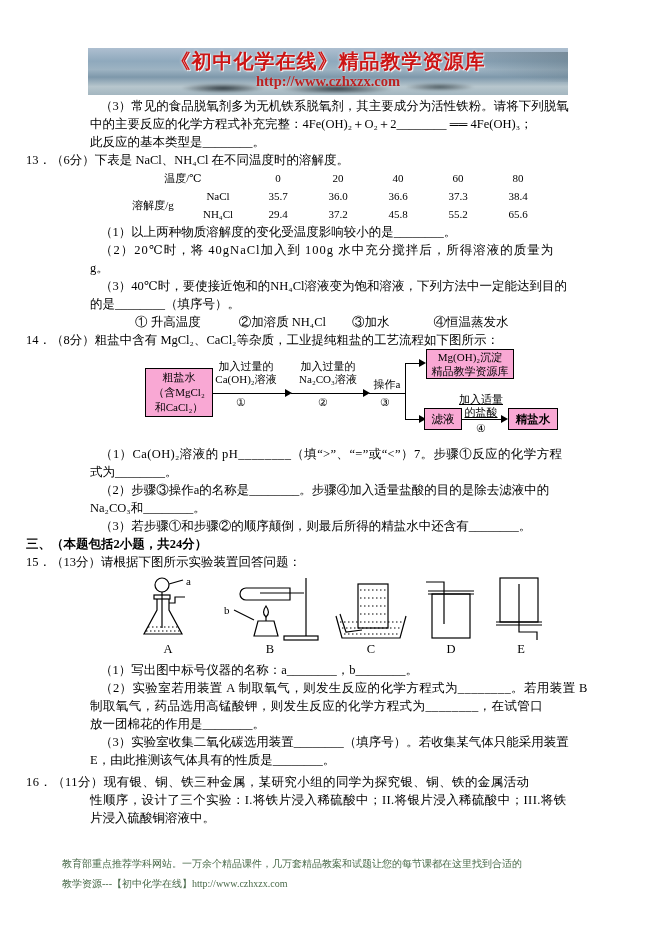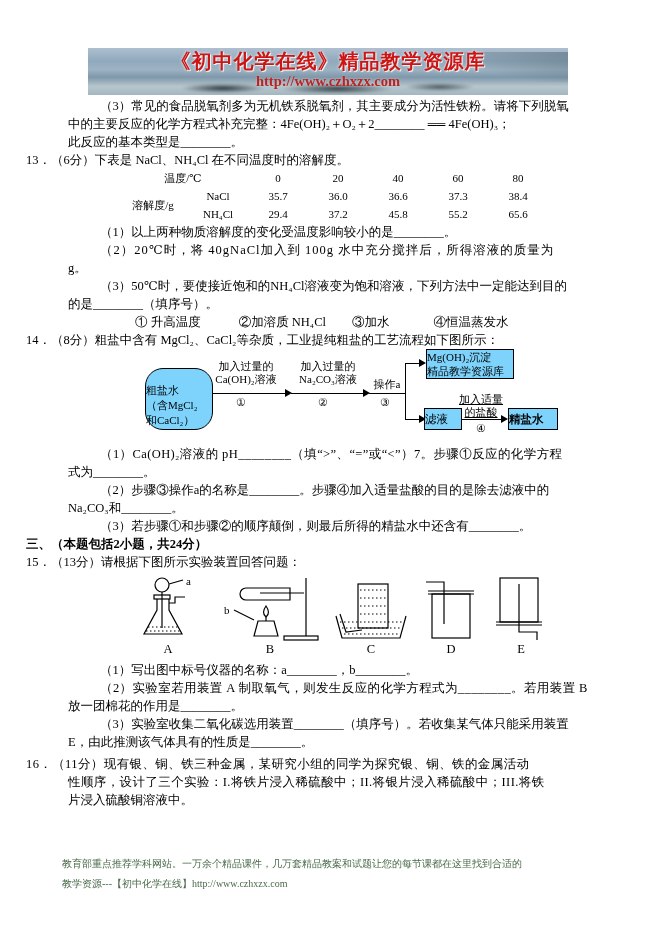--- a/index.html
+++ b/index.html
@@ -14,35 +14,35 @@
           background:radial-gradient(ellipse 60px 7px at 25% 60%,rgba(22,32,38,.85),transparent 70%),
                      radial-gradient(ellipse 80px 8px at 55% 65%,rgba(25,35,42,.8),transparent 70%),
                      radial-gradient(ellipse 50px 6px at 82% 50%,rgba(30,42,48,.7),transparent 70%);}
   .banner-title{position:relative;z-index:2;text-align:center;font-weight:bold;font-size:20px;line-height:26px;
           letter-spacing:1px;color:#cc1515;text-shadow:0 0 3px rgba(255,255,255,.95),1px 1px 0 rgba(255,255,255,.8);}
   .banner-url{position:relative;z-index:2;text-align:center;font-weight:bold;font-size:14.5px;line-height:17px;
           margin-top:-1px;color:#bb2222;text-shadow:0 0 2px rgba(255,255,255,.4);}
   
   .content{position:absolute;left:0;top:97px;width:661px;}
   .ln{height:18px;line-height:18px;white-space:nowrap;}
-  .i0{padding-left:26px}.i1{padding-left:100px}.i2{padding-left:68px}
+  .i0{padding-left:26px}.i1{padding-left:100px}.i2{padding-left:90px}
   .bold{font-weight:bold}
   .js{letter-spacing:1px}.js2{letter-spacing:.4px}
   
   .soltable{display:grid;grid-template-columns:70px 60px repeat(5,60px);margin-left:118px;
             line-height:18px;font-size:11px;}
   .soltable>div{text-align:center;height:18px;}
   .c-templabel{grid-area:1/1/2/3;}
   .c-sol{grid-area:2/1/4/2;align-self:center;}
   
   .opts{display:flex;padding-left:135px;height:18px;line-height:18px;}
   .opts .o1{margin-right:38px}.opts .o2{margin-right:26px}.opts .o3{margin-right:44px}
   
   .flow{position:relative;height:92px;font-size:11px;}
-  .fbox{position:absolute;border:1px solid #000;text-align:left;background:#7dd3fc;}
+  .fbox{position:absolute;border:1px solid #000;text-align:center;background:#f9a8d4;}
   .flabel{position:absolute;text-align:center;line-height:13px;}
   .fnum{position:absolute;font-size:11px;line-height:12px;}
   .hline{position:absolute;border-top:1px solid #000;height:0;}
   .vline{position:absolute;border-left:1px solid #000;width:0;}
   .ah{position:absolute;width:0;height:0;border:4px solid transparent;border-left:7px solid #000;}
   
   .apparatus{display:flex;align-items:flex-end;padding-left:128px;column-gap:12px;height:84px;margin:2px 0 4px;}
   .app{text-align:center;}
   .app svg{display:block;margin:0 auto;}
   .app-label{font-size:12.5px;line-height:15px;}
@@ -88,33 +88,33 @@
       <div style="grid-area:3/3">29.4</div>
       <div style="grid-area:3/4">37.2</div>
       <div style="grid-area:3/5">45.8</div>
       <div style="grid-area:3/6">55.2</div>
       <div style="grid-area:3/7">65.6</div>
     </div>
 
     <div class="ln i1">（1）以上两种物质溶解度的变化受温度影响较小的是________。</div>
     <div class="ln i1 js">（2）20℃时，将 40gNaCl加入到 100g 水中充分搅拌后，所得溶液的质量为</div>
     <div class="ln i2">g。</div>
-    <div class="ln i1">（3）50℃时，要使接近饱和的NH₄Cl溶液变为饱和溶液，下列方法中一定能达到目的</div>
+    <div class="ln i1">（3）40℃时，要使接近饱和的NH₄Cl溶液变为饱和溶液，下列方法中一定能达到目的</div>
     <div class="ln i2">的是________（填序号）。</div>
     <div class="opts">
       <span class="o1">① 升高温度</span>
       <span class="o2">②加溶质 NH₄Cl</span>
       <span class="o3">③加水</span>
       <span class="o4">④恒温蒸发水</span>
     </div>
 
     <div class="ln i0">14．（8分）粗盐中含有 MgCl₂、CaCl₂等杂质，工业提纯粗盐的工艺流程如下图所示：</div>
 
     <div class="flow">
-      <div class="fbox" style="left:145px;top:19px;width:66px;height:46px;line-height:15px;padding-top:14px;border-radius:18px;">
+      <div class="fbox" style="left:145px;top:19px;width:66px;height:46px;line-height:15px;padding-top:1px;">
         <div>粗盐水</div>
         <div>（含MgCl₂</div>
         <div>和CaCl₂）</div>
       </div>
       <div class="flabel" style="left:203px;top:11px;width:86px;">
         <div>加入过量的</div>
         <div>Ca(OH)₂溶液</div>
       </div>
       <div class="hline" style="left:213px;top:44px;width:72px;"></div>
       <div class="ah" style="left:285px;top:40px;"></div>
@@ -217,20 +217,21 @@
           <line class="k" x1="4" y1="46" x2="50" y2="46"></line>
           <line class="k" x1="4" y1="49" x2="50" y2="49"></line>
           <polyline class="k" points="27,8 27,56 45,56 45,64"></polyline>
         </svg>
         <div class="app-label">E</div>
       </div>
     </div>
 
     <div class="ln i1">（1）写出图中标号仪器的名称：a________，b________。</div>
     <div class="ln i1 js2">（2）实验室若用装置 A 制取氧气，则发生反应的化学方程式为________。若用装置 B</div>
+    <div class="ln i2 js2">制取氧气，药品选用高锰酸钾，则发生反应的化学方程式为________，在试管口</div>
     <div class="ln i2">放一团棉花的作用是________。</div>
     <div class="ln i1">（3）实验室收集二氧化碳选用装置________（填序号）。若收集某气体只能采用装置</div>
     <div class="ln i2">E，由此推测该气体具有的性质是________。</div>
 
     <div class="ln i0 js2" style="margin-top:4px;">16．（11分）现有银、铜、铁三种金属，某研究小组的同学为探究银、铜、铁的金属活动</div>
     <div class="ln i2 js2">性顺序，设计了三个实验：I.将铁片浸入稀硫酸中；II.将银片浸入稀硫酸中；III.将铁</div>
     <div class="ln i2">片浸入硫酸铜溶液中。</div>
 
   </div>
 

